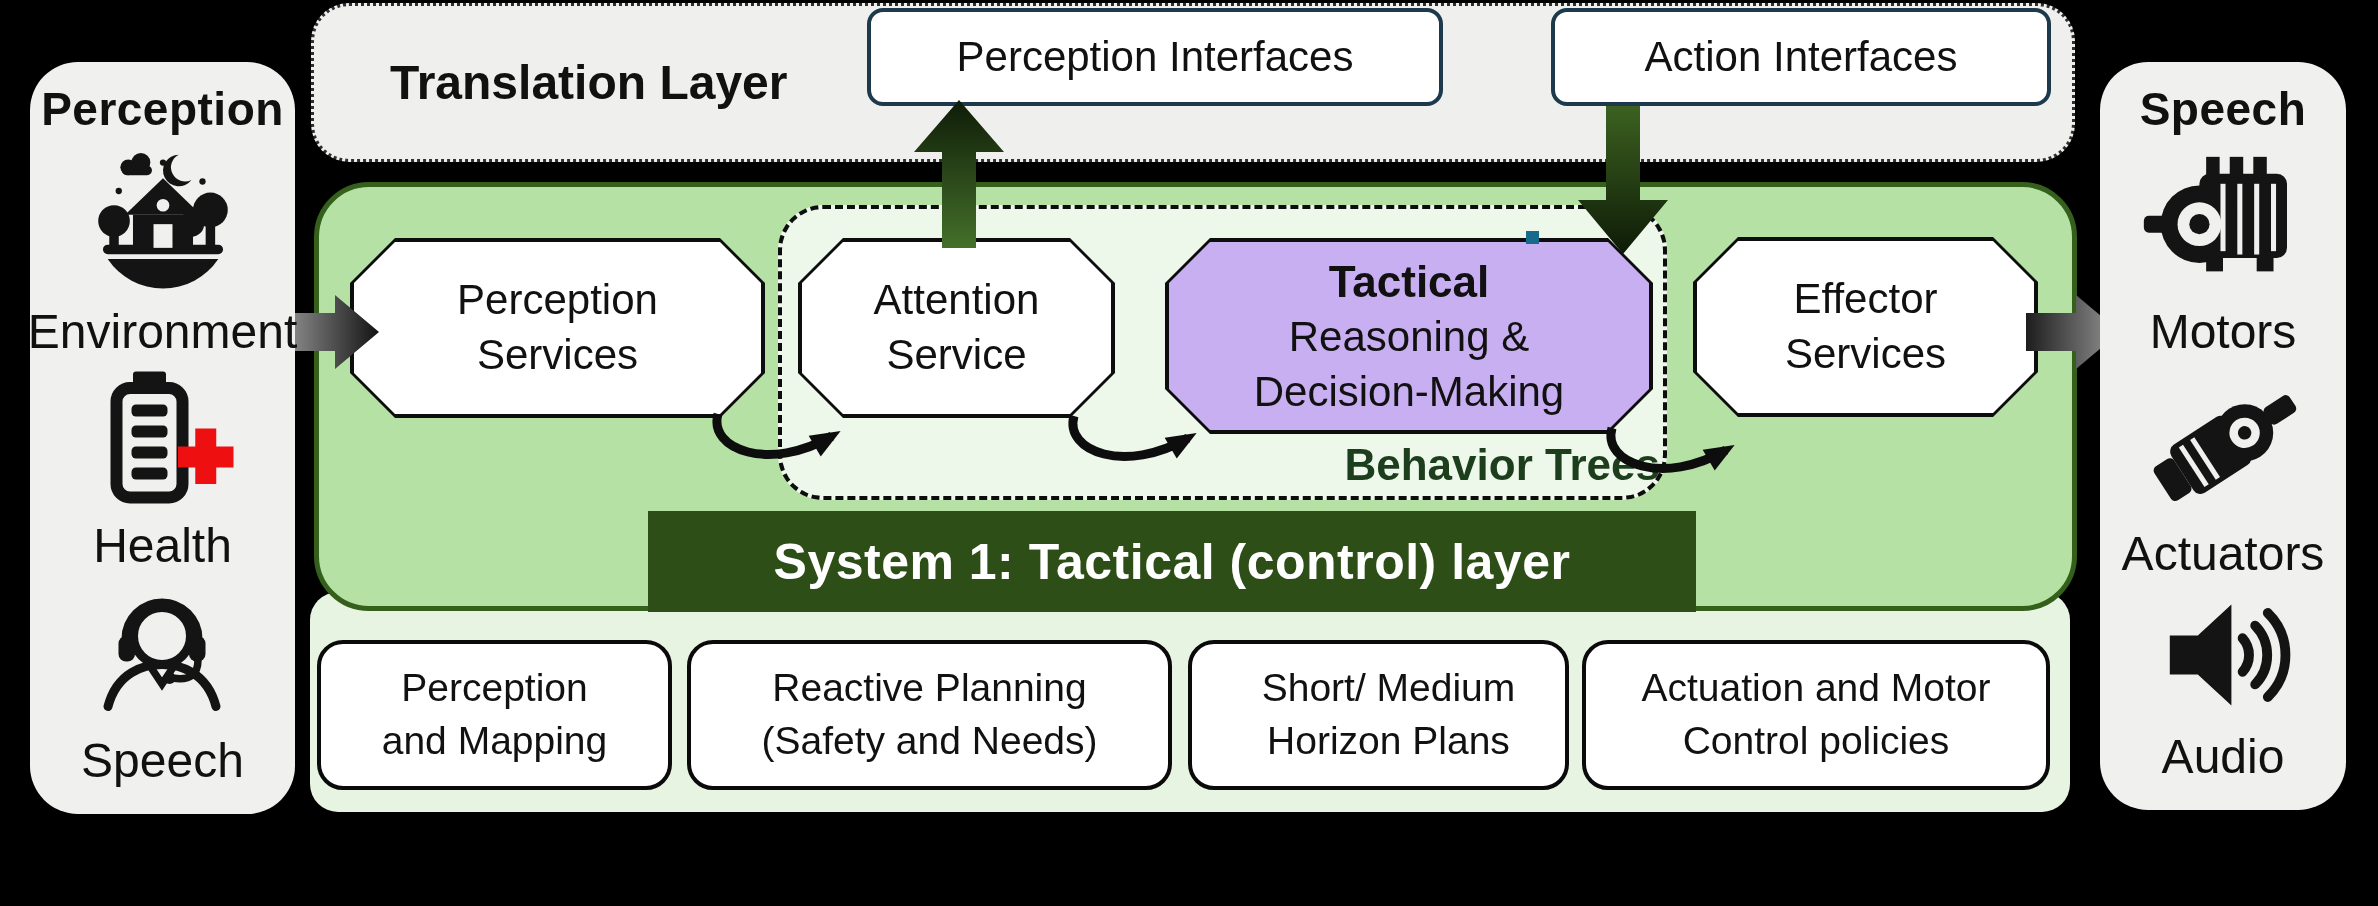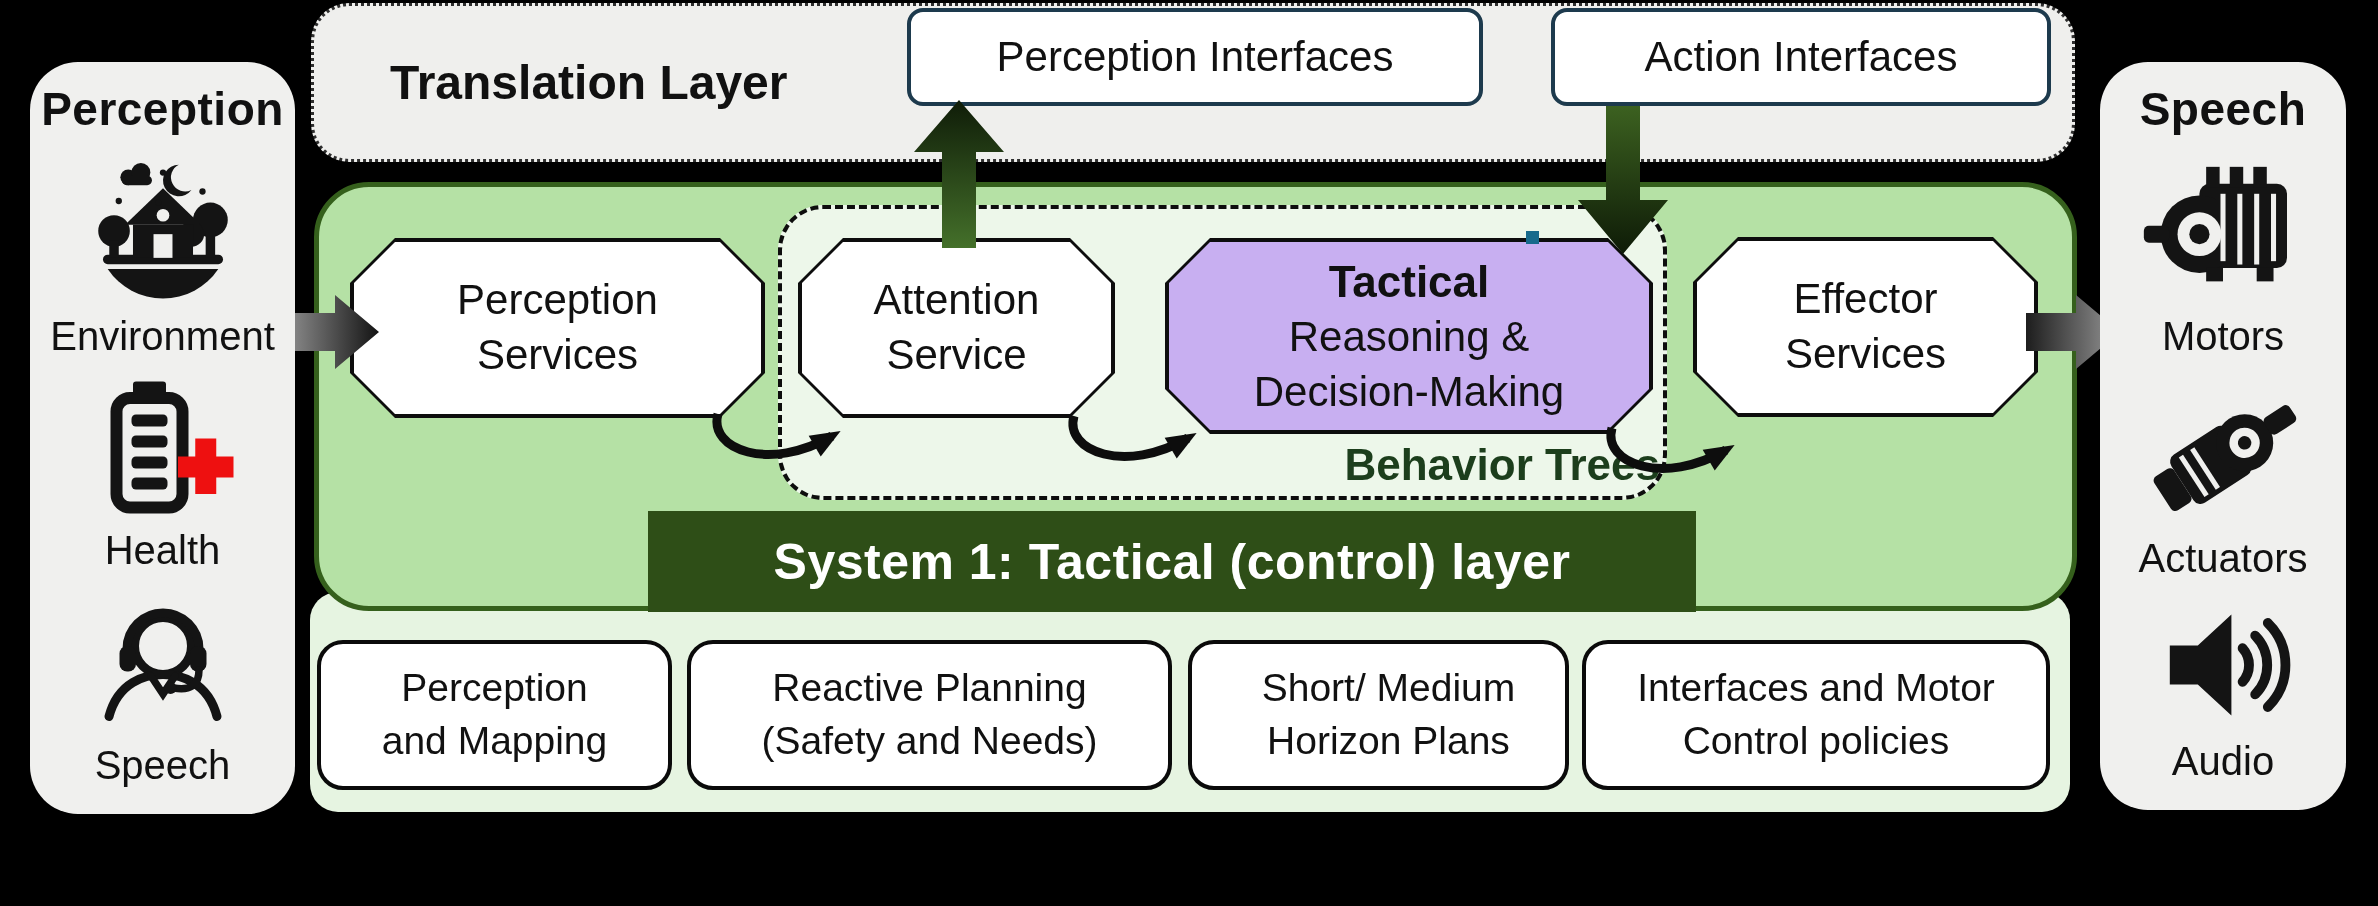--- a/index.html
+++ b/index.html
@@ -3,21 +3,21 @@
 <meta charset="utf-8">
 <style>
   html,body{margin:0;padding:0;background:#000;}
   body{width:2378px;height:906px;position:relative;overflow:hidden;
        font-family:"Liberation Sans", sans-serif;color:#111;}
   .abs{position:absolute;}
   .panel{background:var(--panel_bg);border-radius:48px;display:flex;flex-direction:column;
          align-items:center;justify-content:space-between;padding:20px 4px 26px 4px;box-sizing:border-box;}
   .panel-title{font-size:46px;font-weight:800;letter-spacing:.5px;}
   .panel-item{display:flex;flex-direction:column;align-items:center;gap:4px;}
-  .panel-label{font-size:40px;}
+  .panel-label{font-size:48px;}
   .translation{background:var(--translation_bg);border:3px dotted #2e2e2e;border-radius:38px;box-sizing:border-box;}
   .translation-title{font-size:48px;font-weight:800;}
   .iface{background:#fff;border:4px solid var(--interface_border);border-radius:16px;
          display:flex;align-items:center;justify-content:center;font-size:42px;box-sizing:border-box;}
   .green-box{background:var(--green_container);border:5px solid var(--green_border);
              border-radius:55px;box-sizing:border-box;}
   .dashed-box{background:var(--dashed_fill);border:4px dashed #0d0d0d;border-radius:45px;box-sizing:border-box;}
   .banner{background:var(--banner_bg);color:var(--banner_text);display:flex;align-items:center;
           justify-content:center;font-size:50px;font-weight:800;letter-spacing:.5px;}
   .strip{background:var(--bottom_strip);border-radius:28px;}
@@ -45,21 +45,21 @@
 <div class="abs dashed-box" style="left:778px;top:205px;width:889px;height:295px;"></div>
 
 <div class="abs banner" style="left:648px;top:511px;width:1048px;height:101px;">
   <span>System 1: Tactical (control) layer</span>
 </div>
 
 <div class="abs bt-label" style="left:1160px;top:440px;width:500px;">Behavior Trees</div>
 
 <div class="abs translation" style="left:311px;top:3px;width:1764px;height:159px;"></div>
 <div class="abs translation-title" style="left:390px;top:55px;">Translation Layer</div>
-<div class="abs iface" style="left:867px;top:8px;width:576px;height:98px;margin-left:40px;">
+<div class="abs iface" style="left:867px;top:8px;width:576px;height:98px;">
   <span>Perception Interfaces</span>
 </div>
 <div class="abs iface" style="left:1551px;top:8px;width:500px;height:98px;">
   <span>Action Interfaces</span>
 </div>
 
 <div class="abs oct" style="left:350px;top:238px;width:415px;height:180px;">
   <div class="inner">Perception
 Services</div>
 </div>
@@ -83,21 +83,21 @@
 </div>
 
 <div class="abs handle" style="left:1526px;top:231px;"></div>
 
 <div class="abs foundation" style="left:317px;top:640px;width:355px;height:150px;">Perception
 and Mapping</div>
 <div class="abs foundation" style="left:687px;top:640px;width:485px;height:150px;">Reactive Planning
 (Safety and Needs)</div>
 <div class="abs foundation" style="left:1188px;top:640px;width:381px;height:150px;padding-left:20px;">Short/ Medium
 Horizon Plans</div>
-<div class="abs foundation" style="left:1582px;top:640px;width:468px;height:150px;">Interfaces and Motor
+<div class="abs foundation" style="left:1582px;top:640px;width:468px;height:150px;">Actuation and Motor
 Control policies</div>
 
 <svg class="abs" style="left:912px;top:100px;" width="94" height="148" viewBox="0 0 94 148">
   <defs>
       <linearGradient id="gu" x1="0" y1="0" x2="0" y2="1">
     <stop offset="0" stop-color="#0f1c08"></stop>
         <stop offset="1" stop-color="#44702a"></stop>
       </linearGradient>
     </defs>
   <polygon points="47,0 92,52 64,52 64,148 30,148 30,52 2,52" fill="url(#gu)"></polygon>

